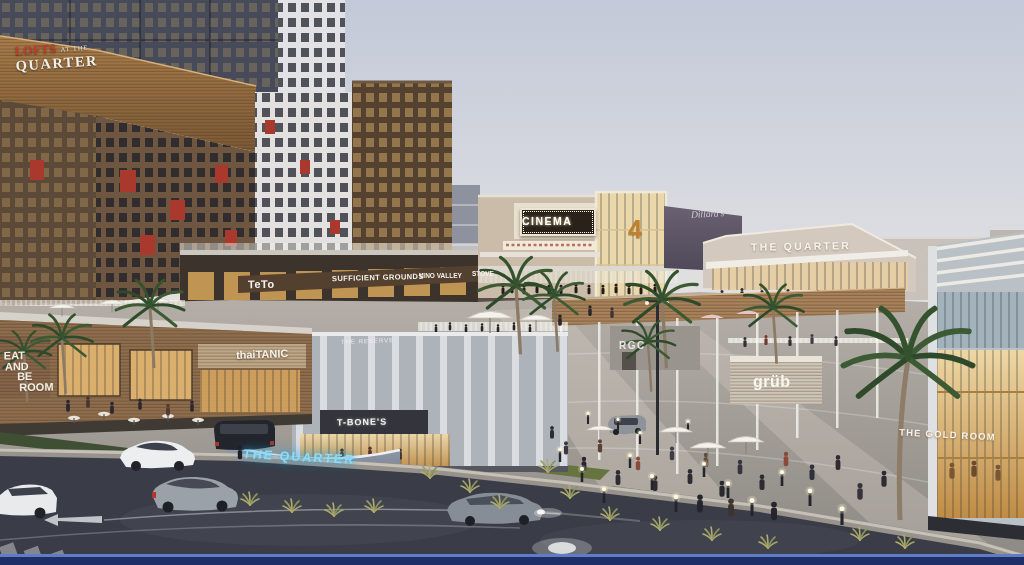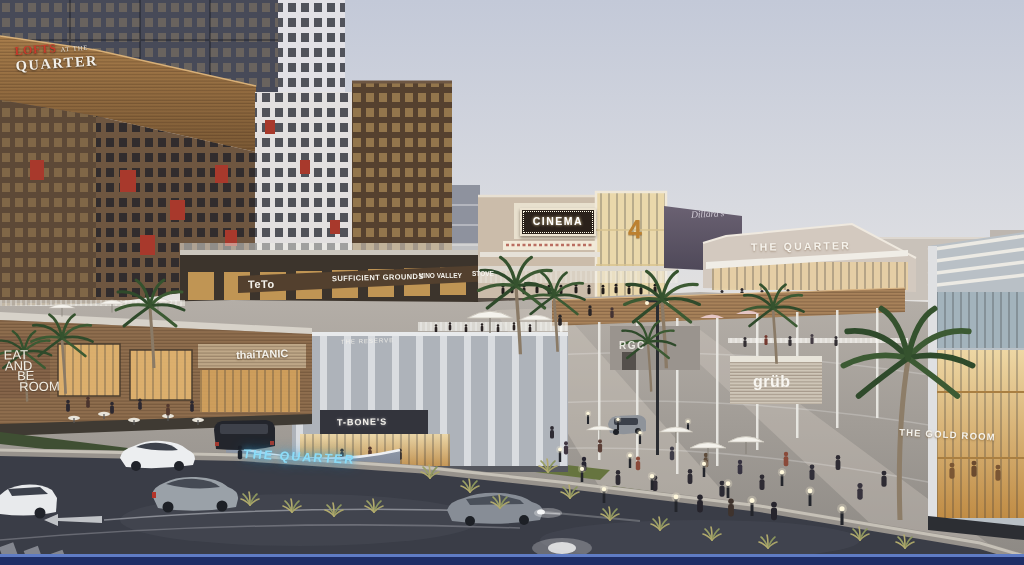--- a/index.html
+++ b/index.html
@@ -3,31 +3,31 @@
 <meta charset="utf-8">
 <style>
   html,body{margin:0;padding:0;background:#111;}
   #stage{position:relative;width:1024px;height:565px;overflow:hidden;font-family:"Liberation Sans",sans-serif;}
   #stage svg{position:absolute;left:0;top:0;}
   .sign{position:absolute;color:#f4f2ec;white-space:nowrap;line-height:1.05;z-index:5;}
   #sign-lofts{left:15px;top:39px;transform:rotate(-4deg);font-family:"Liberation Serif",serif;text-shadow:0 1px 2px rgba(0,0,0,.55);}
   #sign-lofts .w-red{color:#c83a2b;font-weight:bold;font-size:12px;letter-spacing:.5px;}
   #sign-lofts .w-small{font-size:6.5px;color:#e9e6df;letter-spacing:1px;}
   #sign-lofts .w-main{display:block;font-weight:bold;font-size:14.5px;letter-spacing:1.5px;color:#f3f0e9;}
-  #sign-cinema{left:520px;top:208px;width:72px;height:24px;background:#2a211a;border:2px solid #ece3d0;outline:1px dotted #fffbe8;outline-offset:-4px;display:flex;align-items:center;justify-content:center;font-size:10.5px;font-weight:bold;letter-spacing:1.5px;color:#fff;text-shadow:0 0 3px #ffe9b0;box-shadow:0 2px 3px rgba(40,25,10,.45);}
+  #sign-cinema{left:520px;top:208px;width:72px;height:24px;background:#2a211a;border:2px solid #ece3d0;outline:1px dotted #fffbe8;outline-offset:-4px;display:flex;align-items:center;justify-content:flex-start;font-size:10.5px;font-weight:bold;letter-spacing:1.5px;color:#fff;text-shadow:0 0 3px #ffe9b0;box-shadow:0 2px 3px rgba(40,25,10,.45);}
   #sign-4{left:628px;top:216px;font-size:25px;font-weight:bold;color:#bd8130;text-shadow:0 1px 1px rgba(90,50,10,.4);}
   #sign-quarter-main{left:751px;top:241px;font-size:10.5px;font-weight:bold;letter-spacing:2.2px;color:#f6f3ec;transform:rotate(-1deg);text-shadow:0 1px 2px rgba(130,105,80,.6);}
   #sign-dillards{left:691px;top:210px;font-family:"Liberation Serif",serif;font-style:italic;font-size:9.5px;color:#dcd7e1;transform:rotate(-3deg);opacity:.9;}
   #sign-teto{left:248px;top:279px;font-size:11px;font-weight:bold;letter-spacing:.5px;transform:rotate(-1deg);}
   #sign-sg{left:332px;top:274px;font-size:7.5px;font-weight:bold;letter-spacing:.4px;transform:rotate(-1.5deg);}
   #sign-vino{left:419px;top:273px;font-size:6.5px;font-weight:bold;}
   #sign-stove{left:472px;top:271px;font-size:6.5px;font-weight:bold;}
   #sign-thaitanic{left:236px;top:349px;font-size:11px;font-weight:bold;transform:rotate(-2deg);text-shadow:0 1px 2px rgba(70,45,20,.7);}
   #sign-reserve{left:341px;top:338px;font-size:6px;letter-spacing:1px;opacity:.85;transform:rotate(-2deg);}
-  #sign-mural{left:4px;top:350px;font-size:13px;font-weight:normal;line-height:10.5px;color:#f1ede3;transform:rotate(-1deg);text-shadow:0 1px 1px rgba(80,60,40,.6);}
+  #sign-mural{left:4px;top:350px;font-size:11px;font-weight:bold;line-height:10.5px;color:#f1ede3;transform:rotate(-1deg);text-shadow:0 1px 1px rgba(80,60,40,.6);}
   #sign-mural .m2{padding-left:1px;} #sign-mural .m3{padding-left:13px;} #sign-mural .m4{padding-left:15px;}
   #sign-tbones{left:337px;top:418px;font-size:9px;font-weight:bold;letter-spacing:1px;transform:rotate(-1deg);text-shadow:0 0 3px rgba(255,255,255,.5);}
   #sign-neon{left:243px;top:451px;font-size:12.5px;font-weight:bold;letter-spacing:2px;color:#8bdcf8;transform:rotate(3deg) skewX(-6deg);text-shadow:0 0 6px #3fb3e8,0 0 14px #2a8fc8;}
   #sign-grub{left:753px;top:374px;font-size:16px;font-weight:bold;letter-spacing:.5px;color:#f8f6f1;}
   #sign-rgc{left:619px;top:341px;font-size:10px;font-weight:bold;letter-spacing:1.5px;opacity:.9;}
   #sign-goldroom{left:899px;top:430px;font-size:9.5px;font-weight:bold;letter-spacing:1.2px;transform:rotate(3deg);text-shadow:0 1px 2px rgba(120,90,50,.7);}
 </style>
 </head>
 <body>
 

